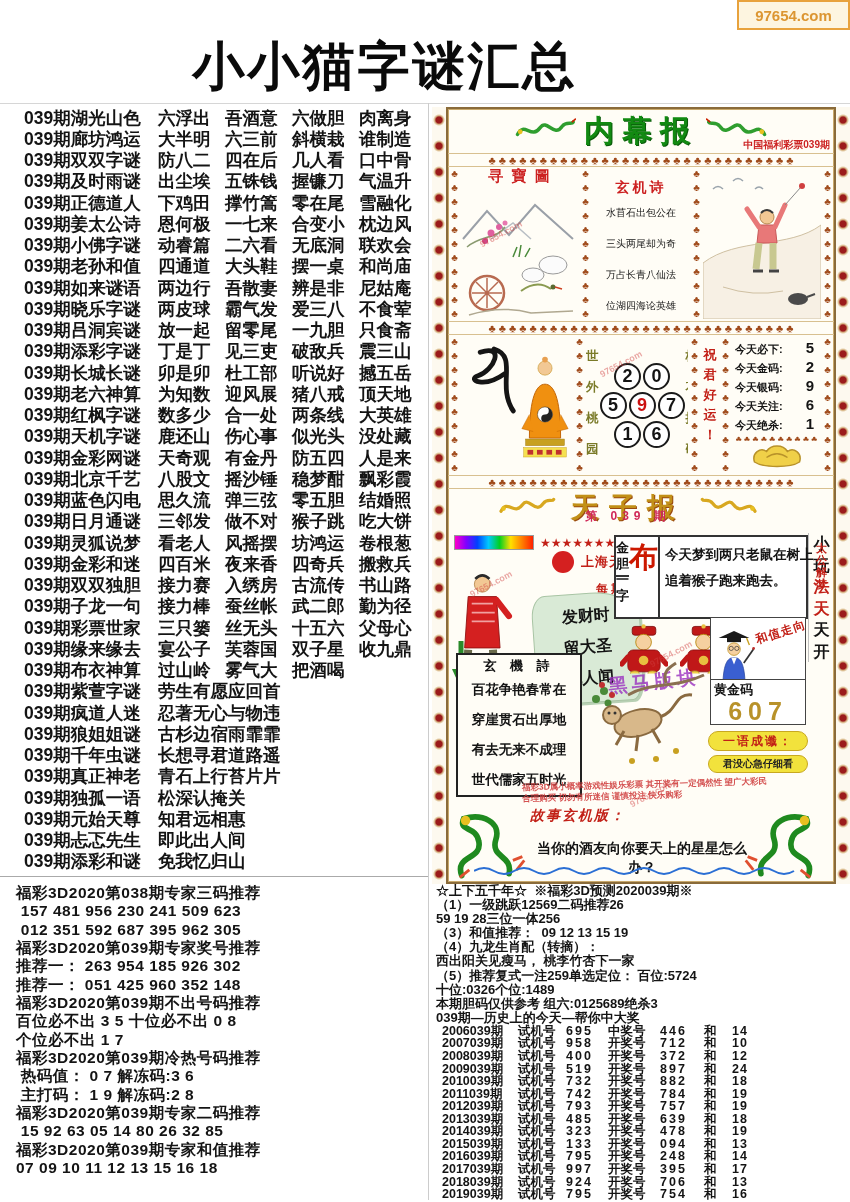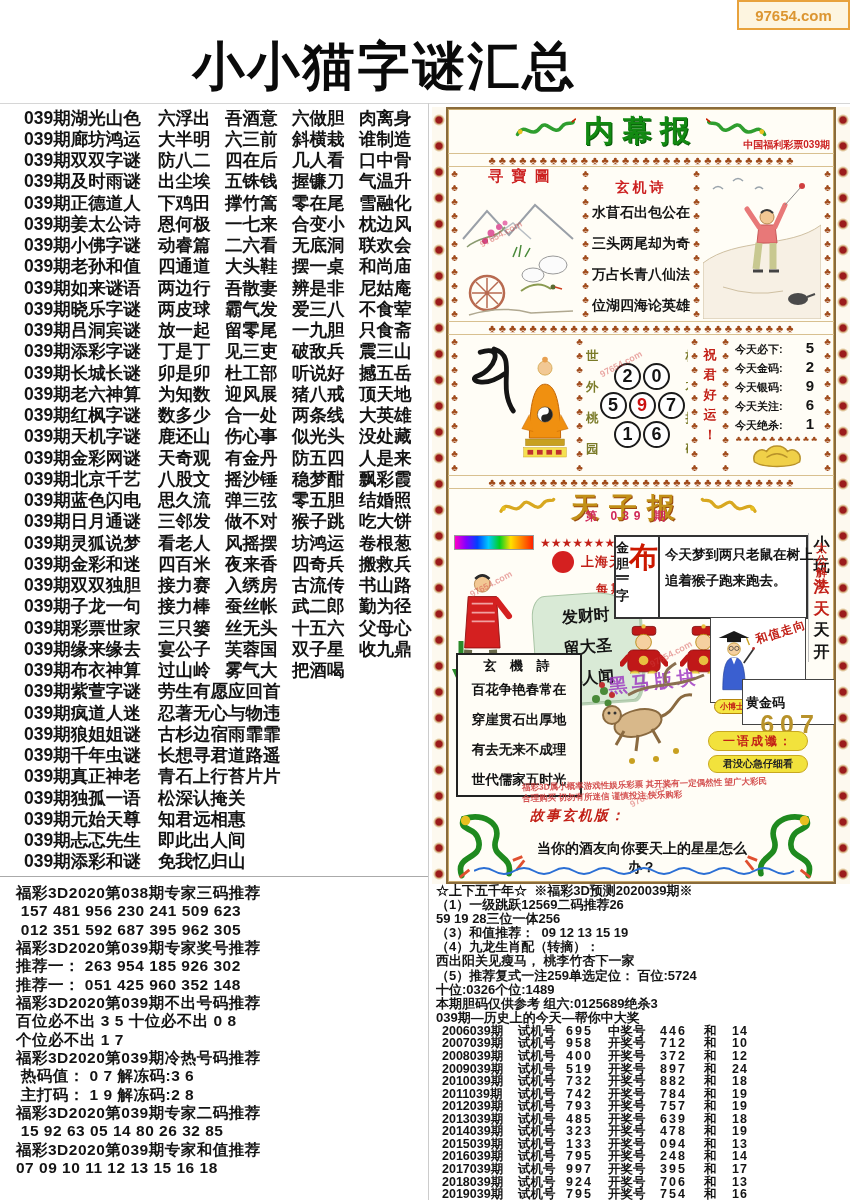--- a/index.html
+++ b/index.html
@@ -43,21 +43,21 @@
   .fleur-h { height:14px; line-height:13px; overflow:hidden; color:#a04a1a; font-size:11px; text-align:center; white-space:nowrap; border-top:1px solid #d8c090; border-bottom:1px solid #d8c090; }
   .fleur-v { width:13px; overflow:hidden; text-align:center; color:#a04a1a; font-size:10px; line-height:14px; white-space:pre-line; }
 
   .row1 { height:154px; display:flex; overflow:hidden; }
   .row2 { height:140px; display:flex; overflow:hidden; }
 
   .box-treasure { width:118px; position:relative; }
   .treasure-title { text-align:center; color:#cc2020; font-size:15px; font-weight:900; letter-spacing:2px; height:20px; }
   .box-verse { width:98px; text-align:center; overflow:hidden; }
   .verse-title { color:#cc2020; font-size:14px; font-weight:900; letter-spacing:3px; margin-top:12px; }
-  .verse-line { font-size:14px; font-weight:700; line-height:31px; white-space:nowrap; }
+  .verse-line { font-size:10px; font-weight:400; line-height:31px; white-space:nowrap; }
   .box-farmer { flex:1; position:relative; overflow:hidden; }
 
   .box-swirl { width:112px; position:relative; overflow:hidden; }
   .box-circles { width:102px; display:flex; overflow:hidden; }
   .vert-label { width:15px; font-size:12.5px; font-weight:bold; color:#7a7a28; text-align:center; line-height:31px; padding-top:6px; }
   .circ-wrap { flex:1; display:flex; flex-direction:column; align-items:center; justify-content:center; }
   .circ-row { display:flex; justify-content:center; }
   .circ { width:27px; height:27px; border:2px solid #1a1a1a; border-radius:50%; display:flex; align-items:center; justify-content:center; font-size:18px; font-weight:900; background:#ffffff; margin:1px; }
   .circ.red { color:#cc1111; }
   .wish-strip { width:18px; color:#c22017; font-weight:900; font-size:13px; text-align:center; line-height:20px; padding-top:10px; }
@@ -101,21 +101,21 @@
   .hz-tag { position:absolute; top:6px; right:-2px; color:#c22017; font-size:12px; font-weight:900; transform:rotate(-18deg); letter-spacing:1px; }
   .hz-range { position:absolute; bottom:2px; right:3px; font-size:20px; font-weight:900; letter-spacing:1px; }
   .doctor { position:absolute; bottom:-12px; left:3px; background:#f5e642; border:1px solid #b8860b; border-radius:10px; color:#c22017; font-size:8px; font-weight:bold; padding:1px 5px; white-space:nowrap; }
 
   .xuanji2 { position:absolute; top:164px; left:8px; width:126px; height:144px; border:2px solid #222; text-align:center; padding-top:2px; background:#fffdf6; }
   .xj2-title { font-size:13px; font-weight:900; letter-spacing:5px; }
   .xj2-line { font-size:13.5px; font-weight:900; line-height:30px; white-space:nowrap; }
 
   .monkey-box { position:absolute; top:172px; left:138px; }
 
-  .goldcode { position:absolute; top:190px; left:262px; width:96px; height:46px; border:1.5px solid #444; background:#fff; padding:14px 3px;margin-left:32px; }
+  .goldcode { position:absolute; top:190px; left:262px; width:96px; height:46px; border:1.5px solid #444; background:#fff; padding:1px 3px; }
   .gc-label { font-size:13px; font-weight:900; }
   .gc-num { text-align:center; color:#b8922a; font-size:25px; font-weight:900; letter-spacing:6px; line-height:24px; }
   .pills { position:absolute; top:242px; left:260px; width:100px; }
   .pill { background:#f2e23c; border:1px solid #c8a820; border-radius:12px; text-align:center; margin-bottom:4px; }
   .pill-1 { color:#c22017; font-size:12px; font-weight:900; letter-spacing:2px; line-height:18px; }
   .pill-2 { color:#222; font-size:10px; font-weight:900; line-height:16px; }
 
   .disclaimer { position:absolute; top:290px; left:74px; width:250px; color:#d04040; font-size:8.5px; line-height:10.5px; font-weight:bold; transform:rotate(-1.5deg); opacity:.9; }
   .story-label { position:absolute; top:318px; left:82px; color:#c22017; font-size:14px; font-weight:900; font-style:italic; letter-spacing:2px; }
   .dragon-big-l { position:absolute; top:324px; left:2px; }

